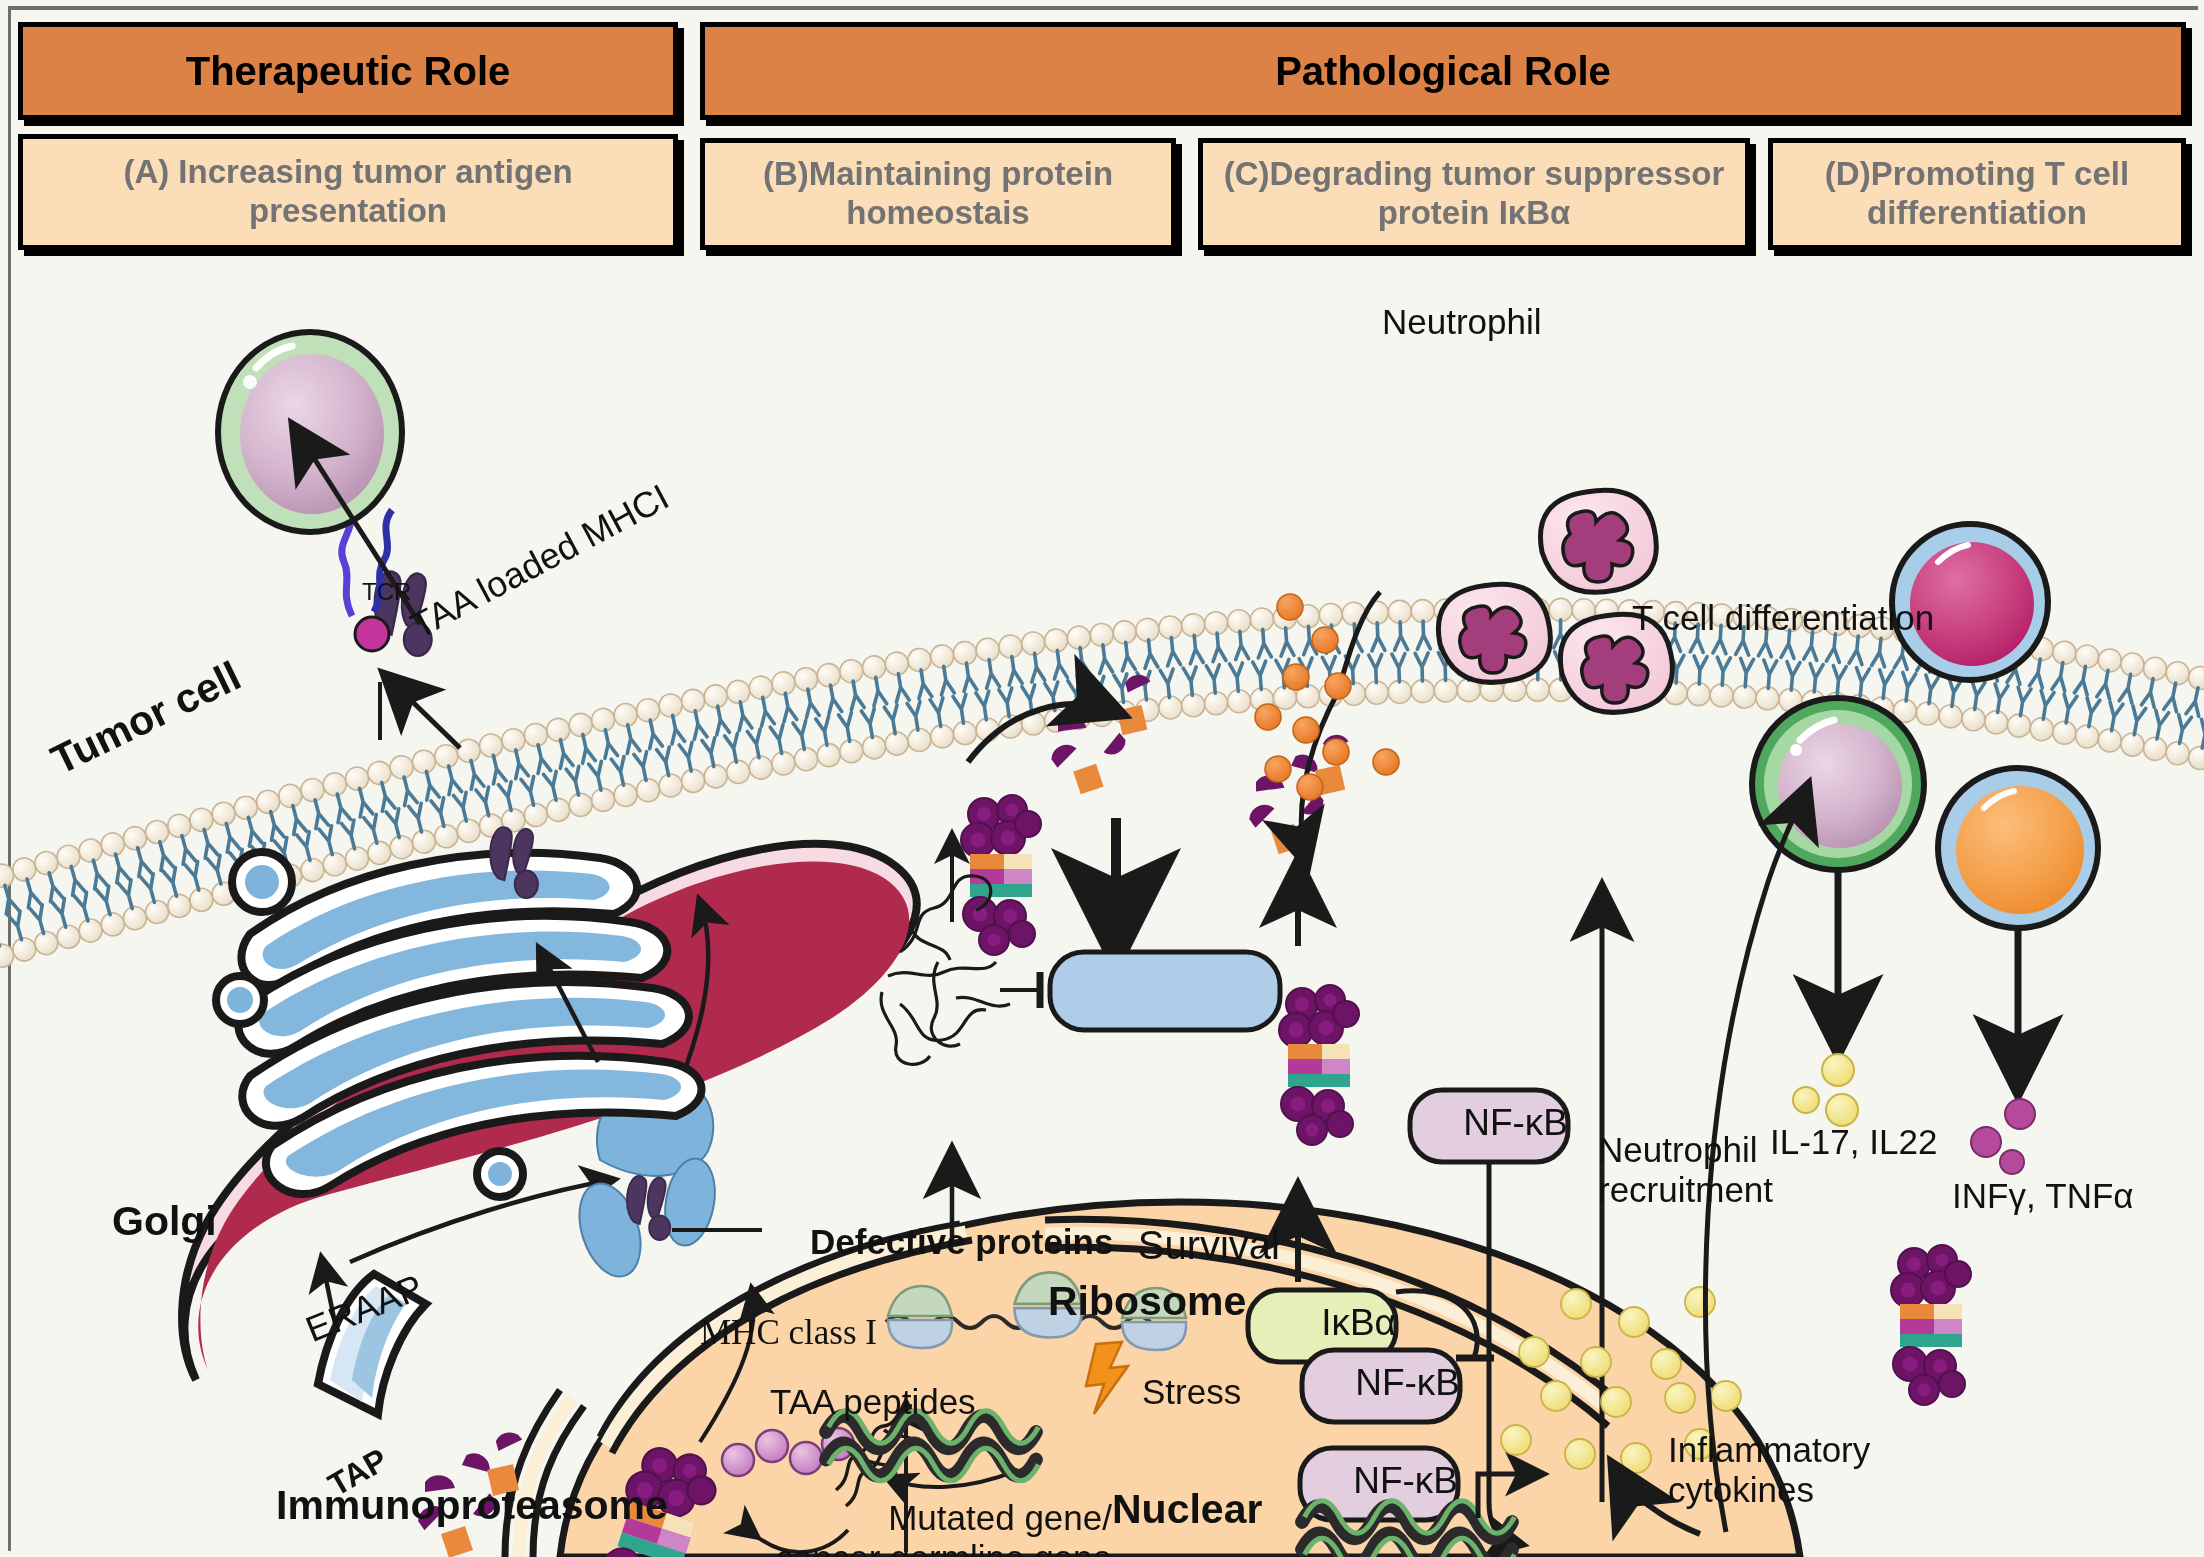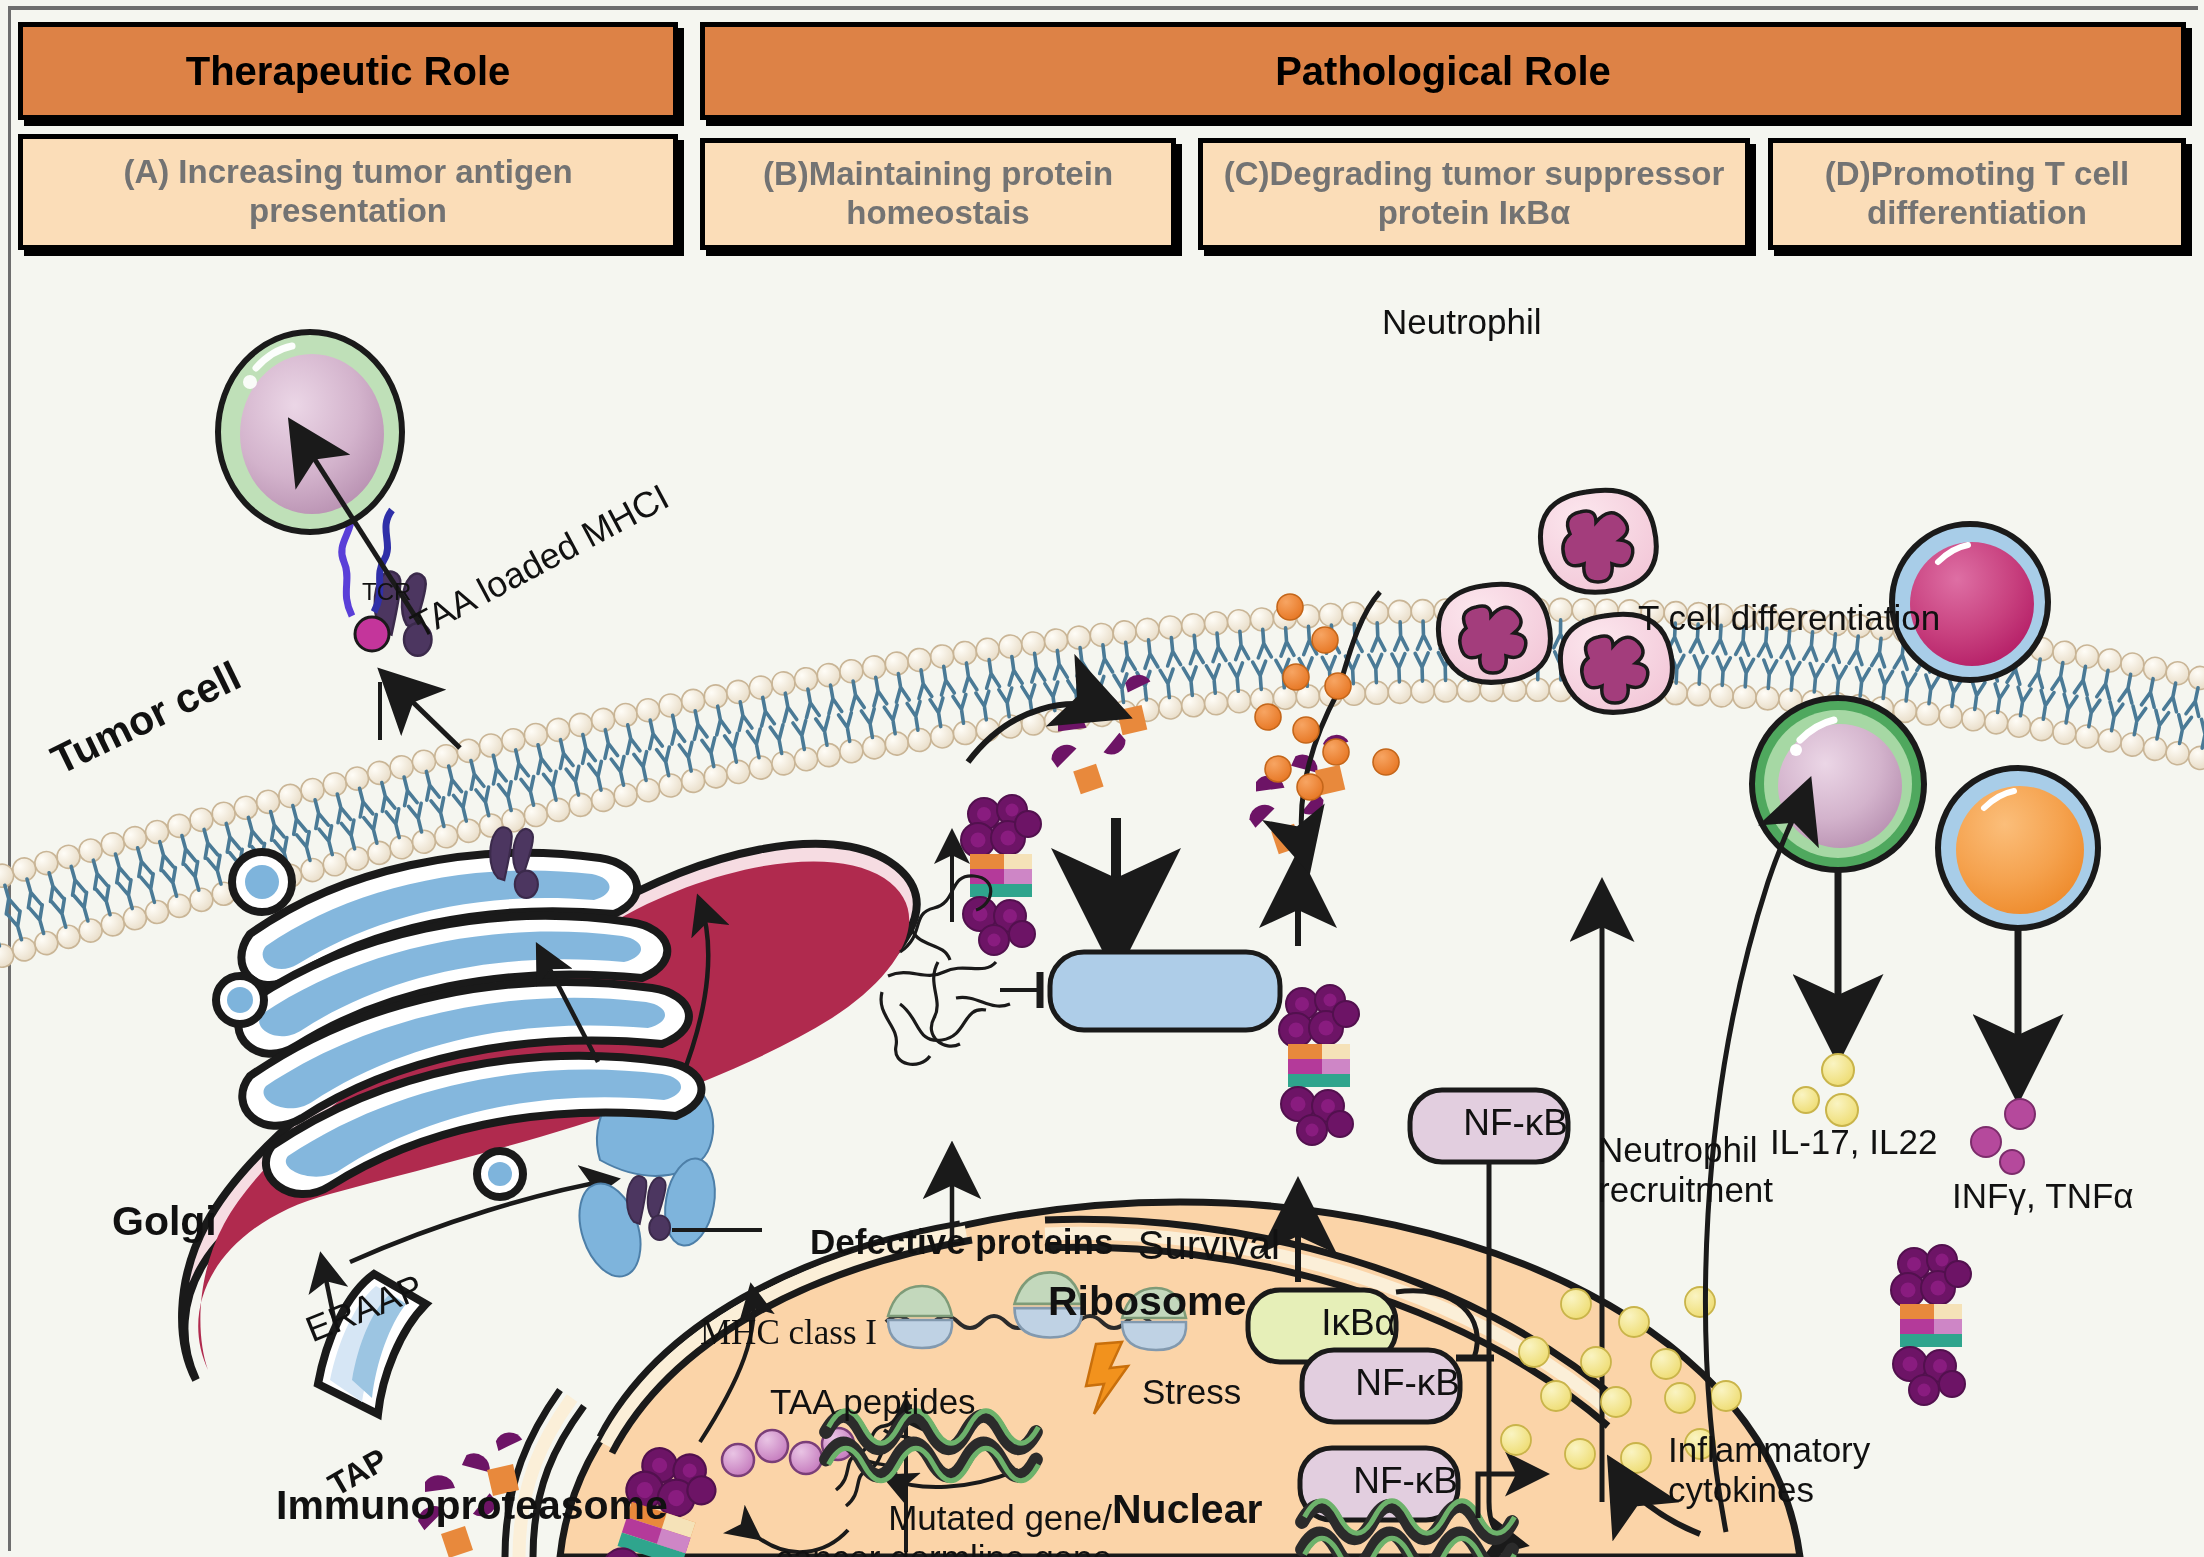--- a/index.html
+++ b/index.html
@@ -701,17 +701,17 @@
   <div class="lbl" style="left:1382px;top:302px;font-size:35px;">Neutrophil</div>
   <div class="lbl c" style="left:1410px;top:1102px;font-size:37px;width:158px;">NF-κB</div>
   <div class="lbl c" style="left:1248px;top:1302px;font-size:37px;width:148px;">IκBα</div>
   <div class="lbl c" style="left:1302px;top:1362px;font-size:37px;width:158px;">NF-κB</div>
   <div class="lbl c" style="left:1300px;top:1460px;font-size:37px;width:158px;">NF-κB</div>
   <div class="lbl" style="left:1598px;top:1130px;font-size:35px;">Neutrophil
 recruitment</div>
   <div class="lbl" style="left:1668px;top:1430px;font-size:35px;">Inflammatory
 cytokines</div>
 
-  <div class="lbl" style="left:1632px;top:598px;font-size:35px;margin-left:6px;">T cell differentiation</div>
+  <div class="lbl" style="left:1632px;top:598px;font-size:35px;">T cell differentiation</div>
   <div class="lbl" style="left:1770px;top:1122px;font-size:35px;text-align:center;">IL-17, IL22</div>
   <div class="lbl" style="left:1952px;top:1176px;font-size:35px;">INFγ, TNFα</div>
 
 </div>
 
 </body></html>

